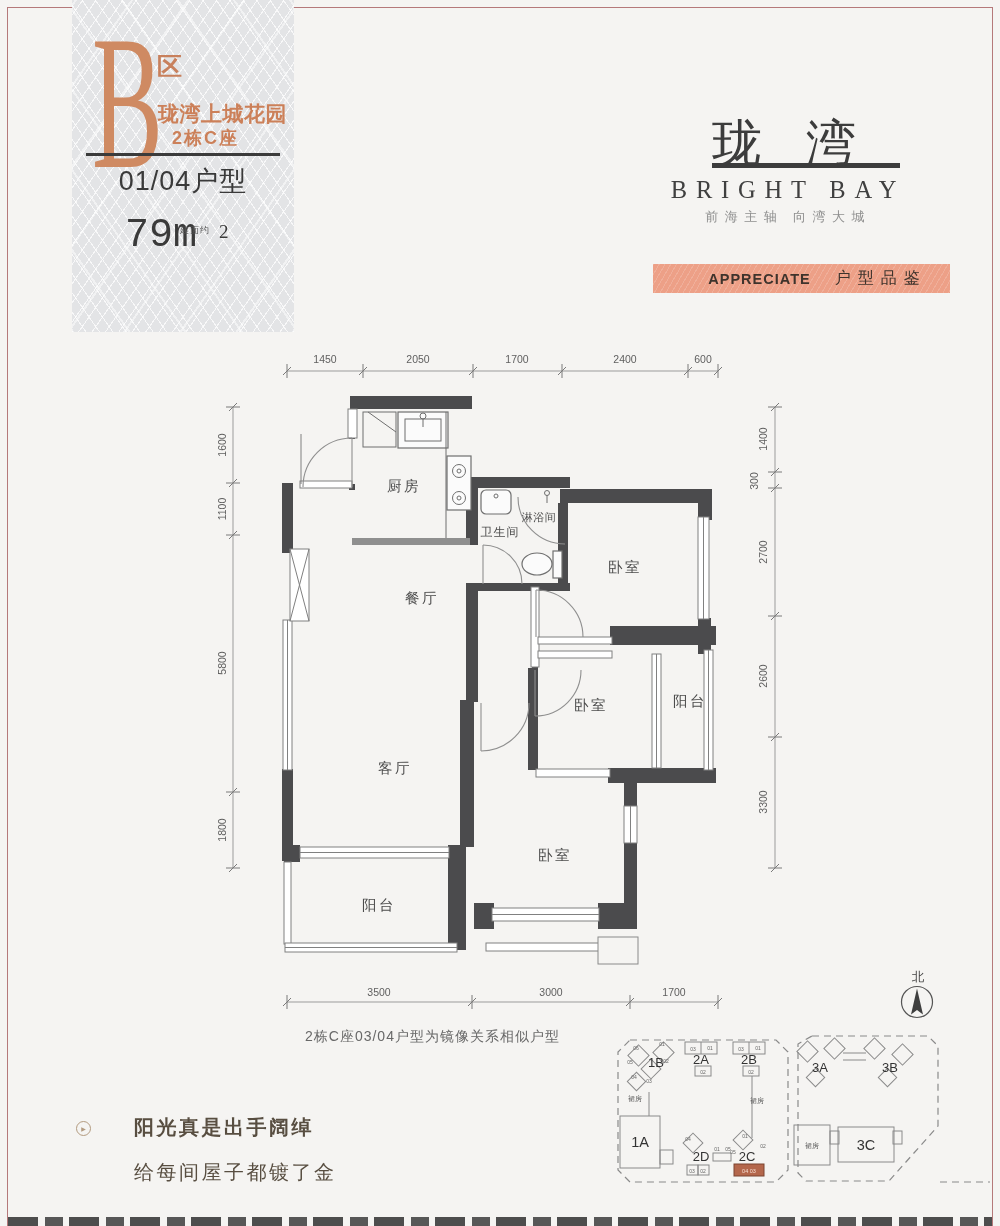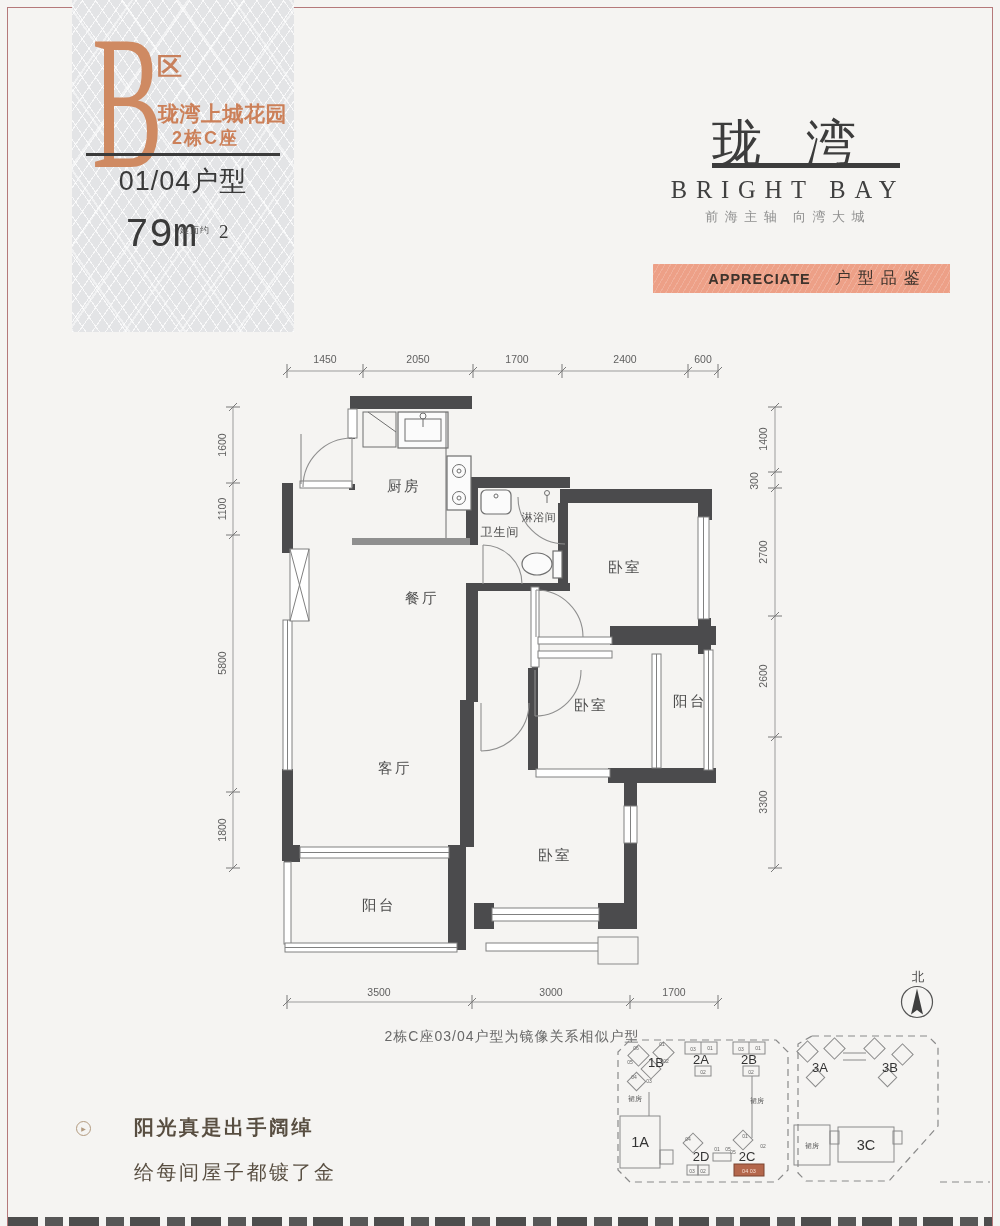--- a/index.html
+++ b/index.html
@@ -80,21 +80,21 @@
   .pod{font-family:"Liberation Sans",sans-serif;font-size:7px;fill:#555;text-anchor:middle;}
   .hl{fill:#b4674c;stroke:#7c4430;stroke-width:1;}
   .hlt{font-family:"Liberation Sans",sans-serif;font-size:5.5px;fill:#f6ddd2;text-anchor:middle;}
 
   
   .compsvg{left:885px;top:960px;}
   .comp-c{stroke:#555;fill:none;stroke-width:1.2;}
   .comp-t{font-family:"Liberation Sans",sans-serif;font-size:12.5px;fill:#444;text-anchor:middle;}
 
   
-  .caption{left:312px;top:1028px;width:400px;text-align:center;font-size:14px;color:#686868;letter-spacing:1px;}
+  .caption{left:305px;top:1028px;width:400px;text-align:left;font-size:14px;color:#686868;letter-spacing:1px;}
   .slogan1{left:134px;top:1114px;font-size:20px;font-weight:bold;letter-spacing:2.5px;color:#584e41;}
   .slogan2{left:134px;top:1159px;font-size:20px;font-weight:normal;letter-spacing:2.5px;color:#584e41;}
   .play{left:76px;top:1121px;width:13px;height:13px;border:1px solid #b39b80;border-radius:50%;
         display:flex;align-items:center;justify-content:center;font-size:6px;color:#b39b80;}
   .bstrip{left:8px;top:1217px;width:984px;height:9px;
           background-image:repeating-linear-gradient(90deg,#4d4d4d 0 30px, transparent 30px 37px, #575757 37px 55px, transparent 55px 61px);}
 </style>
 </head>
 <body>
 

